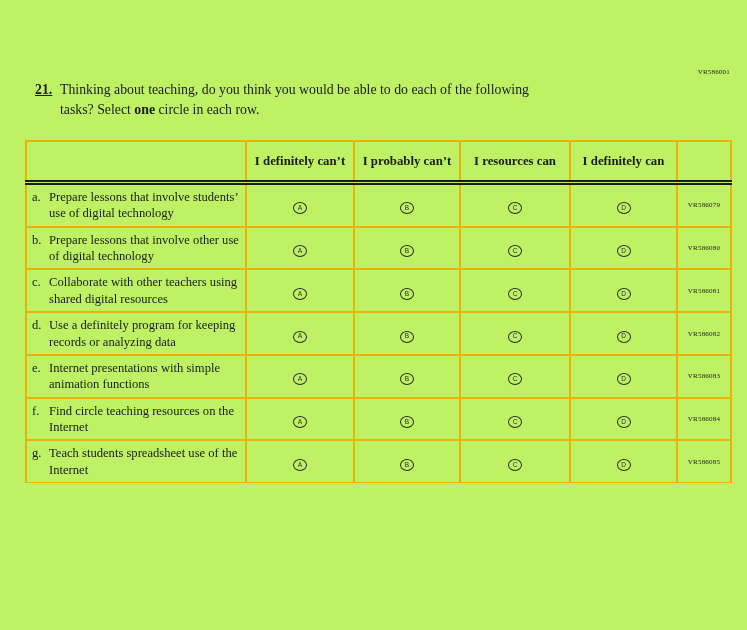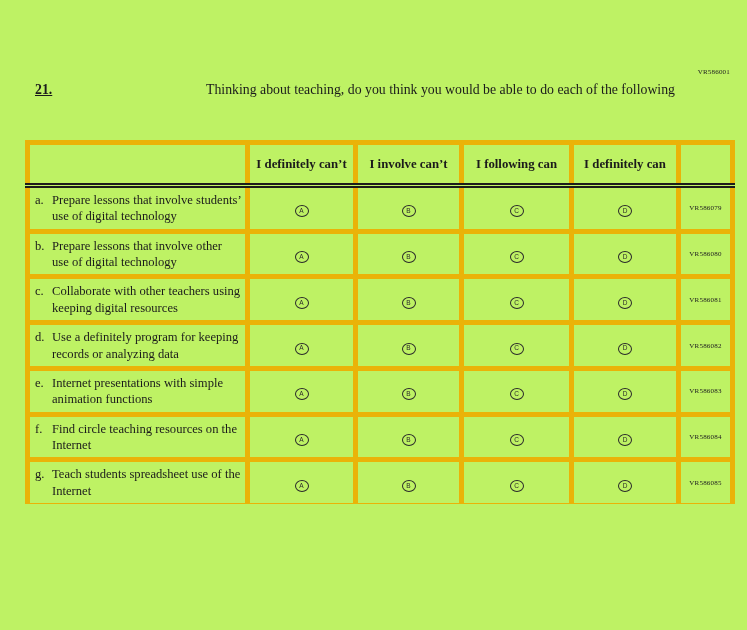--- a/index.html
+++ b/index.html
@@ -28,31 +28,31 @@
     display: flex;
     font-size: 13.8px;
     line-height: 1.45;
   }
   .qnum {
     font-weight: bold;
     width: 25px;
     flex: 0 0 25px;
     text-decoration: underline;
   }
-  .qtext { flex: 1; text-align: right; }
+  .qtext { flex: 1; }
   .resp-table {
     position: absolute;
     left: 25px;
     top: 140px;
     width: 707px;
     border-collapse: collapse;
     table-layout: fixed;
   }
   .resp-table th, .resp-table td {
-    border: 5px solid #eab308;
+    border: 2px solid #eab308;
   }
   .resp-table thead th {
     border-bottom: 5px double #1c1c1c;
     font-weight: bold;
     font-size: 12.8px;
     line-height: 1.12;
     text-align: center;
     vertical-align: middle;
     height: 34px;
     padding: 2px 3px;
@@ -103,38 +103,39 @@
 <body>
 
 <div class="page">
 
   <div class="top-code">VR586001</div>
 
   <div class="question">
     <span class="qnum">21.</span>
     <div class="qtext">
       <div>Thinking about teaching, do you think you would be able to do each of the following</div>
+      <div><span>tasks? Select </span><b>one</b><span> circle in each row.</span></div>
     </div>
   </div>
 
   <table class="resp-table">
     <colgroup>
       <col style="width:220px">
       <col style="width:108px">
       <col style="width:106px">
       <col style="width:110px">
       <col style="width:107px">
       <col style="width:54px">
     </colgroup>
     <thead>
       <tr>
         <th></th>
         <th>I definitely can’t</th>
-        <th>I involve can’t</th>
-        <th>I following can</th>
+        <th>I probably can’t</th>
+        <th>I resources can</th>
         <th>I definitely can</th>
         <th></th>
       </tr>
     </thead>
     <tbody id="rows">
     <tr>
       <td class="task">
         <div class="task-inner">
           <span class="row-letter">a.</span>
           <span class="task-text">Prepare lessons that involve students’ use of digital technology</span>
@@ -190,21 +191,21 @@
               <span class="circle-letter">D</span>
             </span>
       </td>
       <td class="code">VR586080</td>
     </tr>
 
     <tr>
       <td class="task">
         <div class="task-inner">
           <span class="row-letter">c.</span>
-          <span class="task-text">Collaborate with other teachers using keeping digital resources</span>
+          <span class="task-text">Collaborate with other teachers using shared digital resources</span>
         </div>
       </td>
       <td class="opt">
         <span class="circle">
               <span class="circle-letter">A</span>
             </span>
       </td>
       <td class="opt">
         <span class="circle">
               <span class="circle-letter">B</span>

